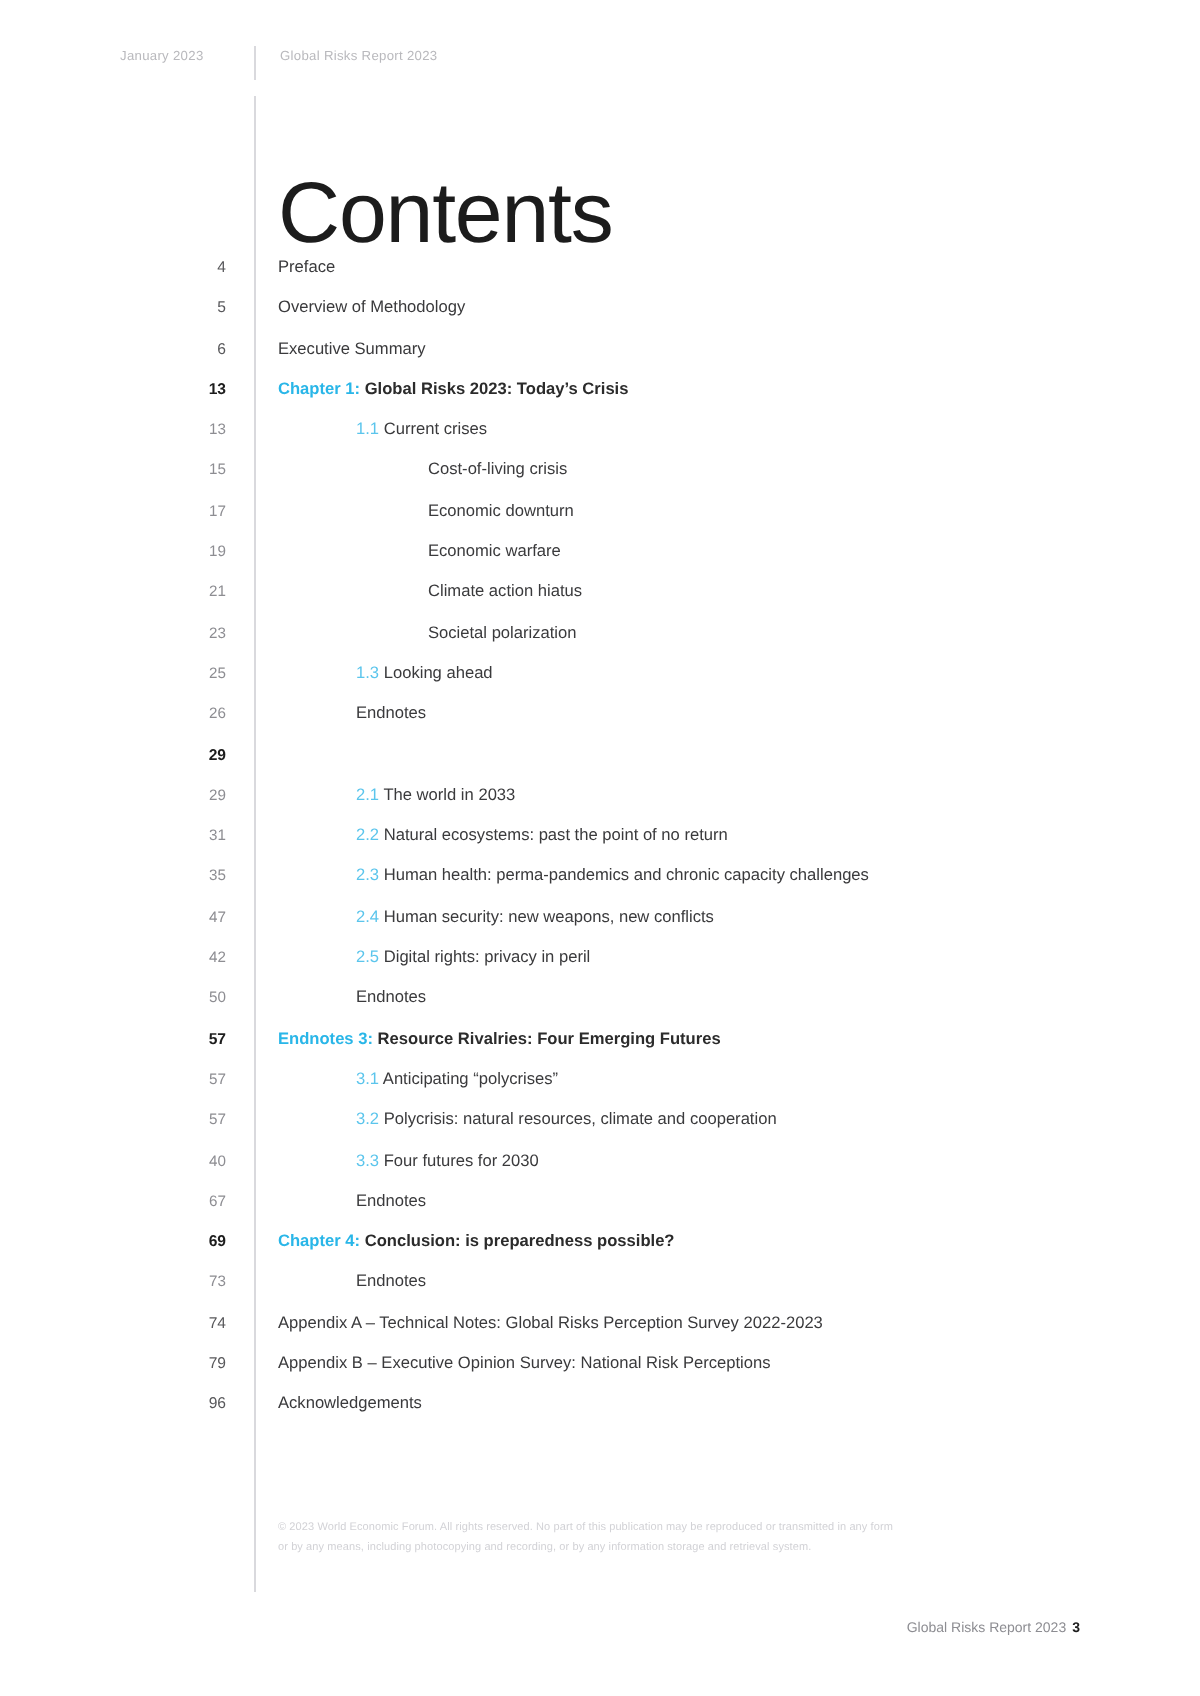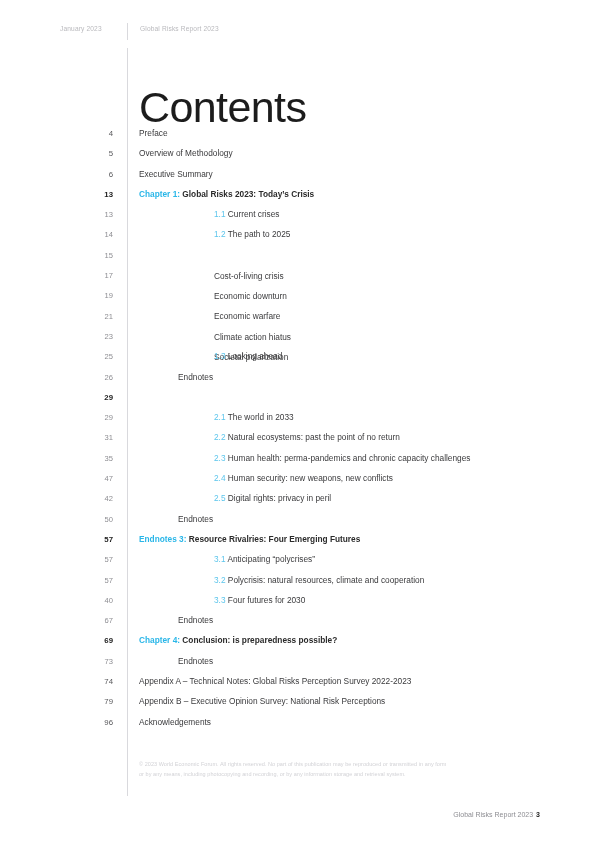--- a/index.html
+++ b/index.html
@@ -108,24 +108,24 @@
   .lvl1 > .toc-label { left: 139px; color: #2b2b2b; font-weight: 700; text-align: center; }
   .lvl1-plain > .toc-page { font-weight: 400; color: #58585b; font-size: 7.8px; }
   .lvl1-plain > .toc-label { left: 139px; color: #3a3a3c; font-weight: 400; }
 
   
   .lvl2 > .toc-page { color: #8d8d92; font-weight: 400; }
   .lvl2 > .toc-label { left: 178px; color: #3a3a3c; font-weight: 400; }
 
   
   .lvl3 > .toc-page { color: #8d8d92; font-weight: 400; }
-  .lvl3 > .toc-label { left: 214px; color: #3a3a3c; font-weight: 400; margin-top: 21px; }
+  .lvl3 > .toc-label { left: 214px; color: #3a3a3c; font-weight: 400; }
 
   .chapter-prefix { color: #29b6e8; font-weight: 700; margin-top: 32px; }
-  .section-number { color: #5bc5ec; font-weight: 400; margin-left: 36px; }
+  .section-number { color: #5bc5ec; font-weight: 400; }
 
   
   .copyright {
     position: absolute;
     left: 139px;
     top: 760px;
     width: 310px;
     font-size: 5.5px;
     line-height: 9.5px;
     color: #d2d2d6;
@@ -176,24 +176,20 @@
         <div class="toc-label"><span>Executive Summary</span></div>
       </div>
       <div class="toc-row lvl1">
         <div class="toc-page">13</div>
         <div class="toc-label"><span class="chapter-prefix">Chapter 1:</span> <span>Global Risks 2023: Today’s Crisis</span></div>
       </div>
       <div class="toc-row lvl2">
         <div class="toc-page">13</div>
         <div class="toc-label"><span class="section-number">1.1</span> <span>Current crises</span></div>
       </div>
-      <div class="toc-row lvl2">
-        <div class="toc-page">14</div>
-        <div class="toc-label"><span class="section-number">1.2</span> <span>The path to 2025</span></div>
-      </div>
       <div class="toc-row lvl3">
         <div class="toc-page">15</div>
         <div class="toc-label"><span>Cost-of-living crisis</span></div>
       </div>
       <div class="toc-row lvl3">
         <div class="toc-page">17</div>
         <div class="toc-label"><span>Economic downturn</span></div>
       </div>
       <div class="toc-row lvl3">
         <div class="toc-page">19</div>

